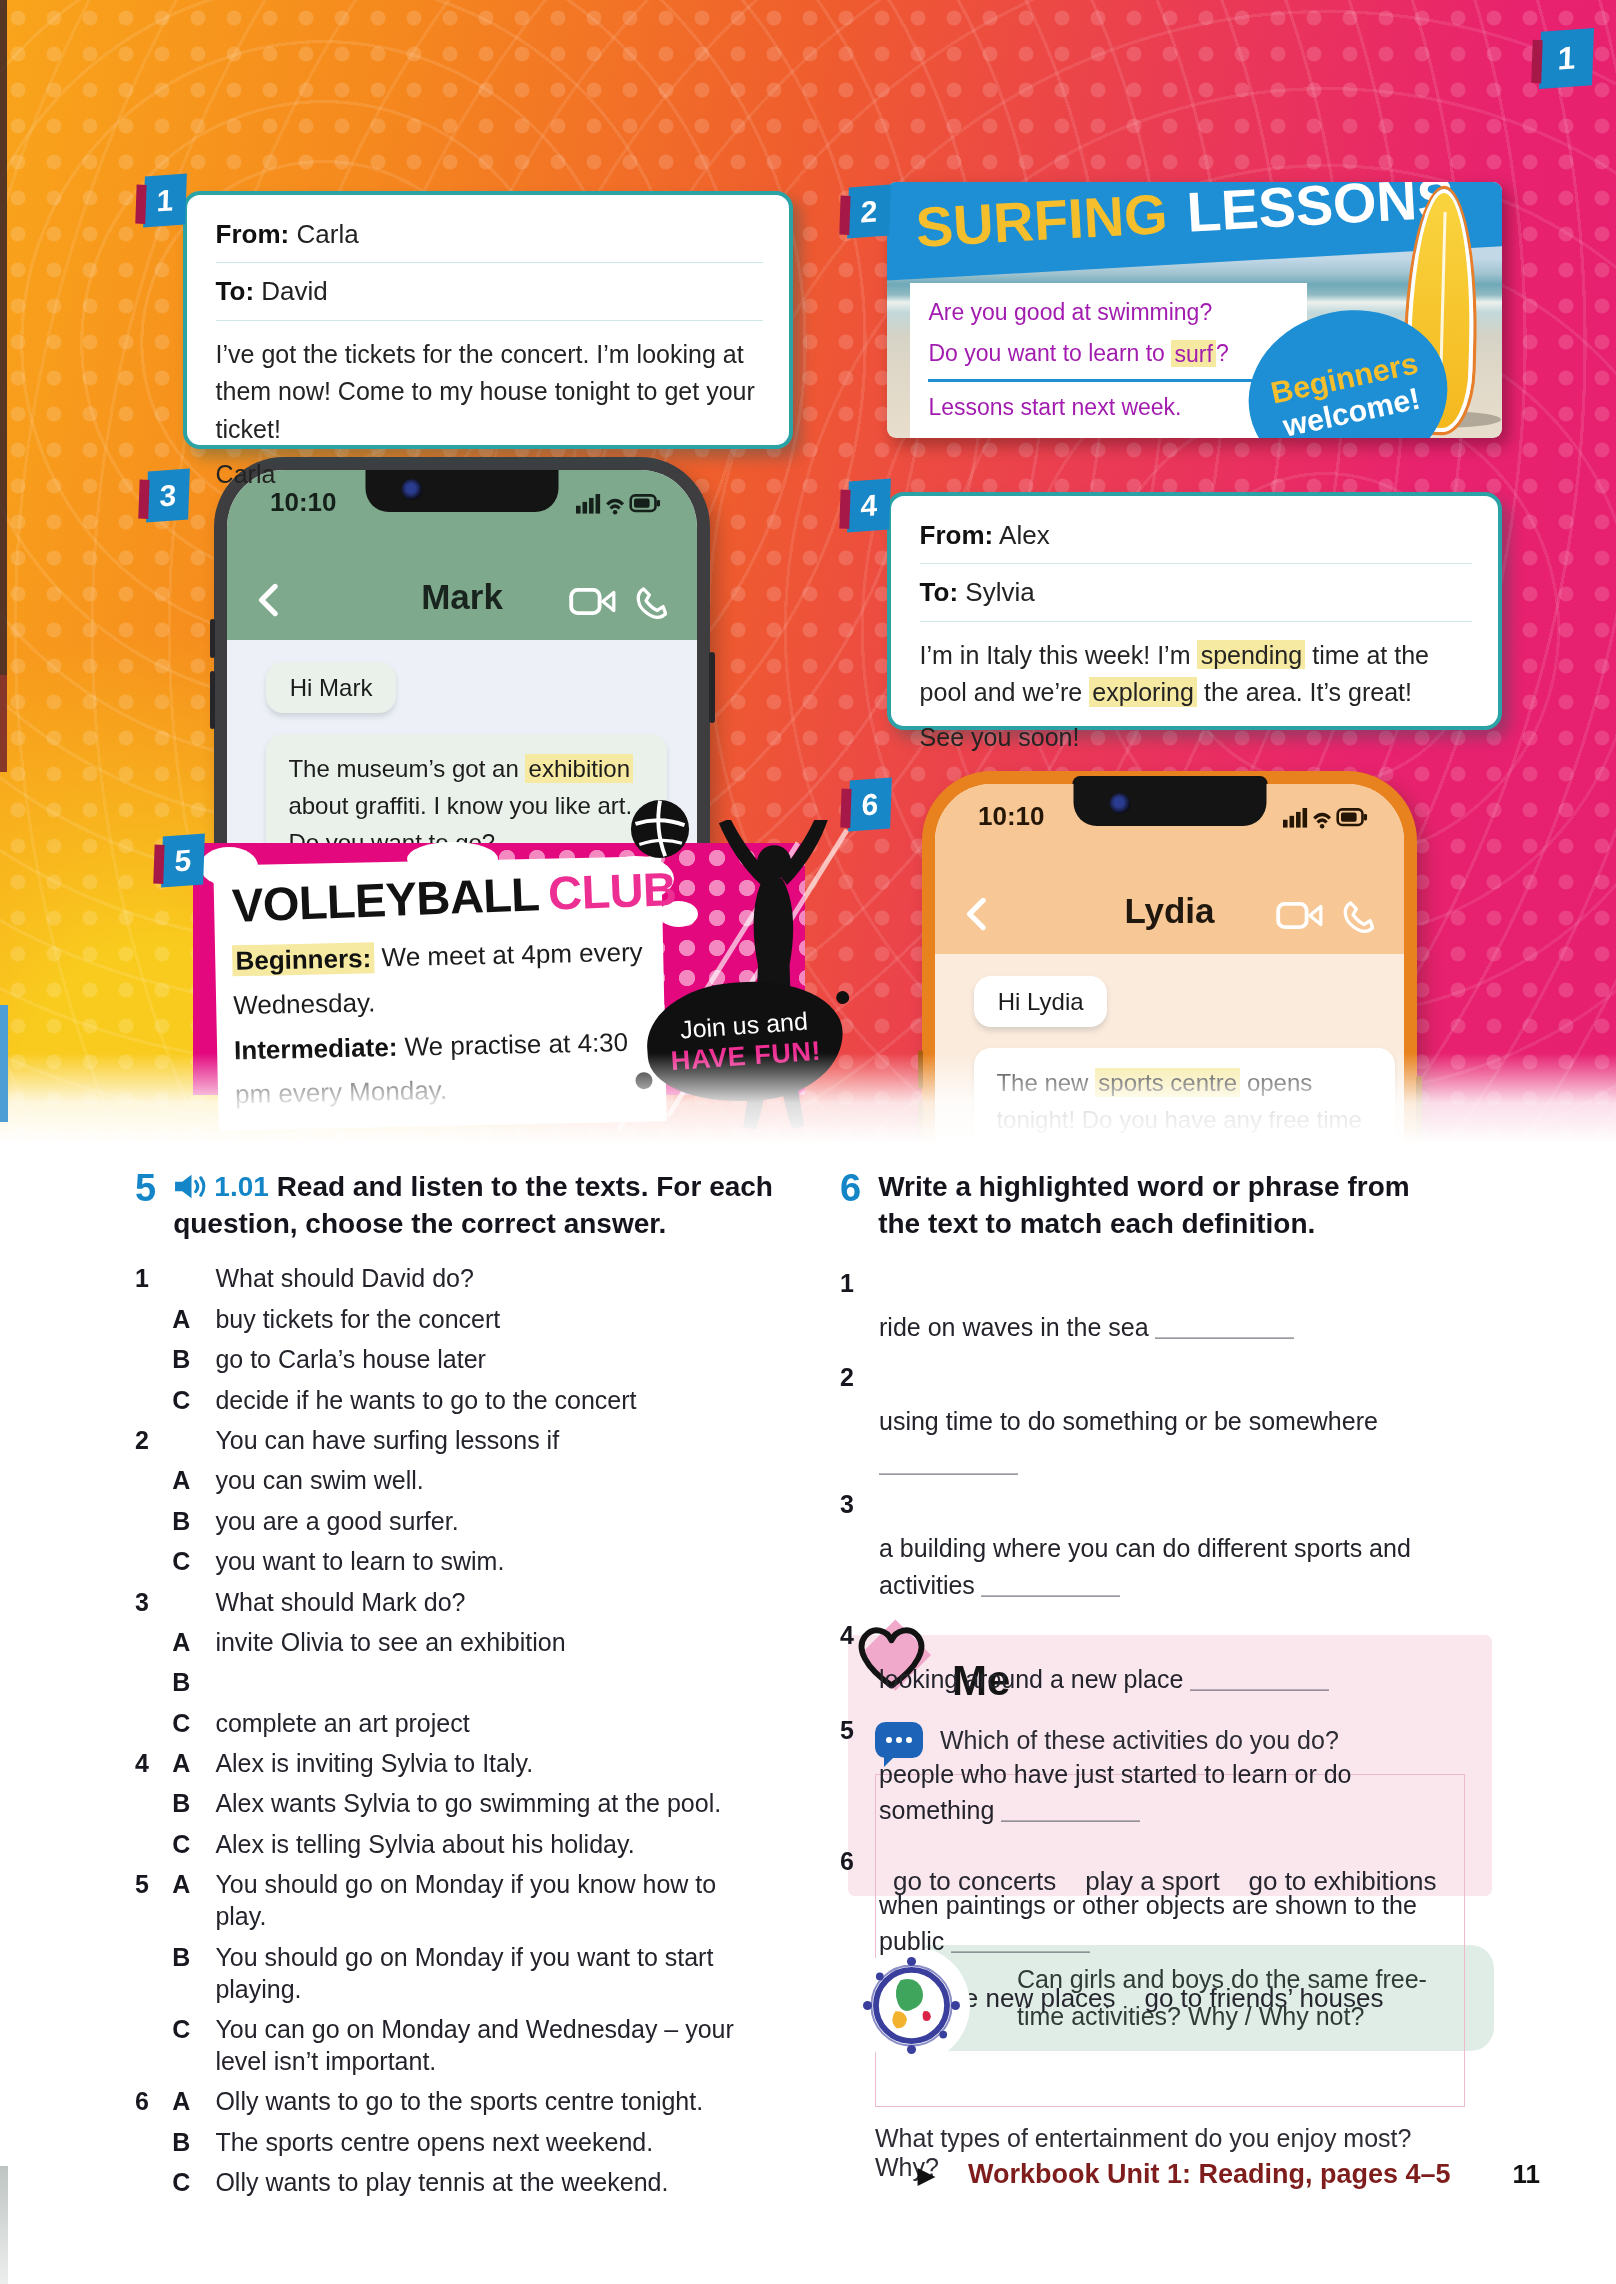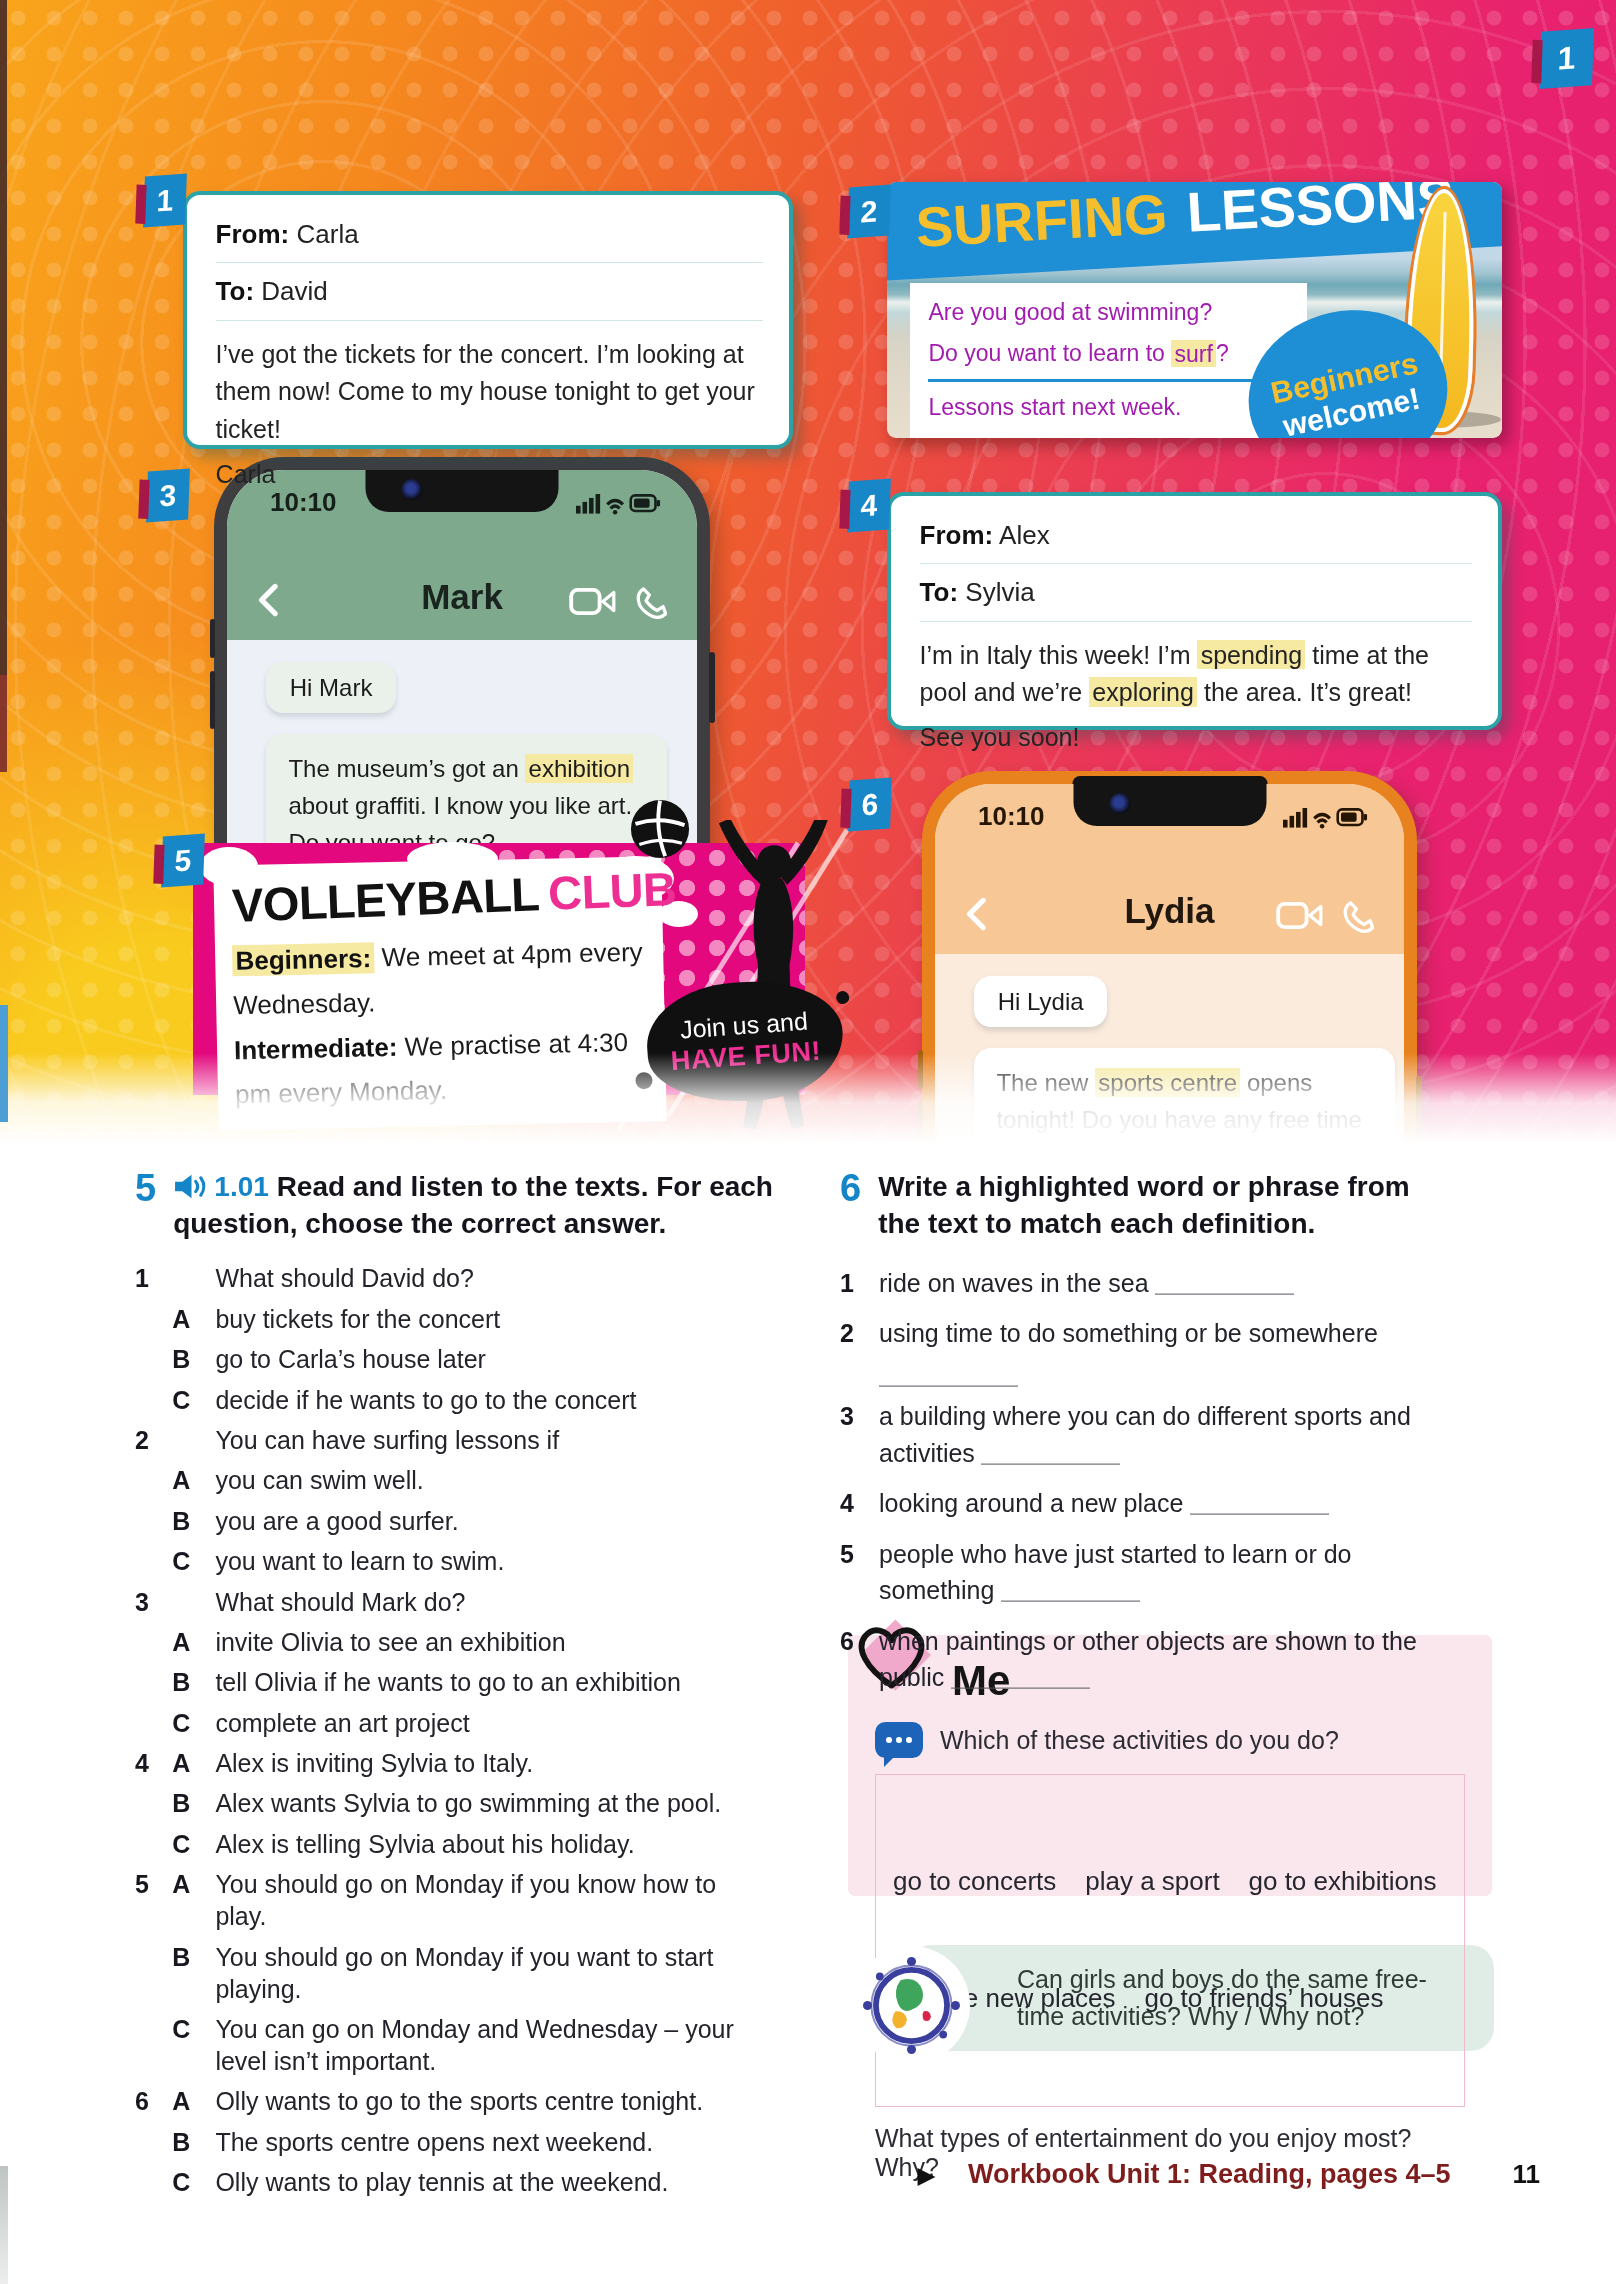--- a/index.html
+++ b/index.html
@@ -135,21 +135,21 @@
   .ex-instr { font-size:28px; font-weight:700; color:#14141C; line-height:1.32; }
   .audio-ref { color:#1486C8; font-weight:800; margin:0 7.8px 0 5.2px; }
   .ex5-rows { margin-top:19.5px; }
   .exrow { display:grid; grid-template-columns:32px 38px 1fr; column-gap:5.2px; margin-bottom:8.4px;
     font-size:25px; color:#23232B; line-height:1.28; }
   .exrow .rnum, .exrow .rletter { font-weight:700; color:#17171F; }
   .exrow .rtext { max-width:551px; }
   .ex6-items { margin-top:22px; }
   .ex6-item { display:grid; grid-template-columns:39px 1fr; margin-bottom:14.3px; font-size:25px; color:#23232B; line-height:1.45; }
   .ex6-item .rnum { font-weight:700; color:#17171F; }
-  .ex6-item .rtext { max-width:588px; }
+  .ex6-item .rtext { max-width:588px;margin-top:44px; }
   .blank { display:inline-block; width:139px; height:22px; border-bottom:1.9px solid #55555F; margin-left:6.5px; transform:translateY(2.6px); }
   .blank.nl { display:block; margin:10.4px 0 0 0; }
 
   
   .me-box { position:absolute; left:848px; top:1635px; width:644px; height:261px; background:#FAE7EE; border-radius:6.5px;
     padding:22px 27px 18px 27px; z-index:4; }
   .me-heart { position:absolute; left:-5.2px; top:-22px; }
   .me-title { margin-left:77px; font-size:42px; font-weight:900; color:#151515; }
   .me-qrow { display:flex; gap:17px; margin-top:17px; align-items:center; }
   .me-q { font-size:25px; color:#2C2C34; }
@@ -434,21 +434,20 @@
           <span class="rtext">What should Mark do?</span>
         </div>
       <div class="exrow">
           <span class="rnum"></span>
           <span class="rletter">A</span>
           <span class="rtext">invite Olivia to see an exhibition</span>
         </div>
       <div class="exrow">
           <span class="rnum"></span>
           <span class="rletter">B</span>
-          <span class="rtext">tell Olivia if he wants to go to an exhibition</span>
         </div>
       <div class="exrow">
           <span class="rnum"></span>
           <span class="rletter">C</span>
           <span class="rtext">complete an art project</span>
         </div>
       <div class="exrow">
           <span class="rnum">4</span>
           <span class="rletter">A</span>
           <span class="rtext">Alex is inviting Sylvia to Italy.</span>

